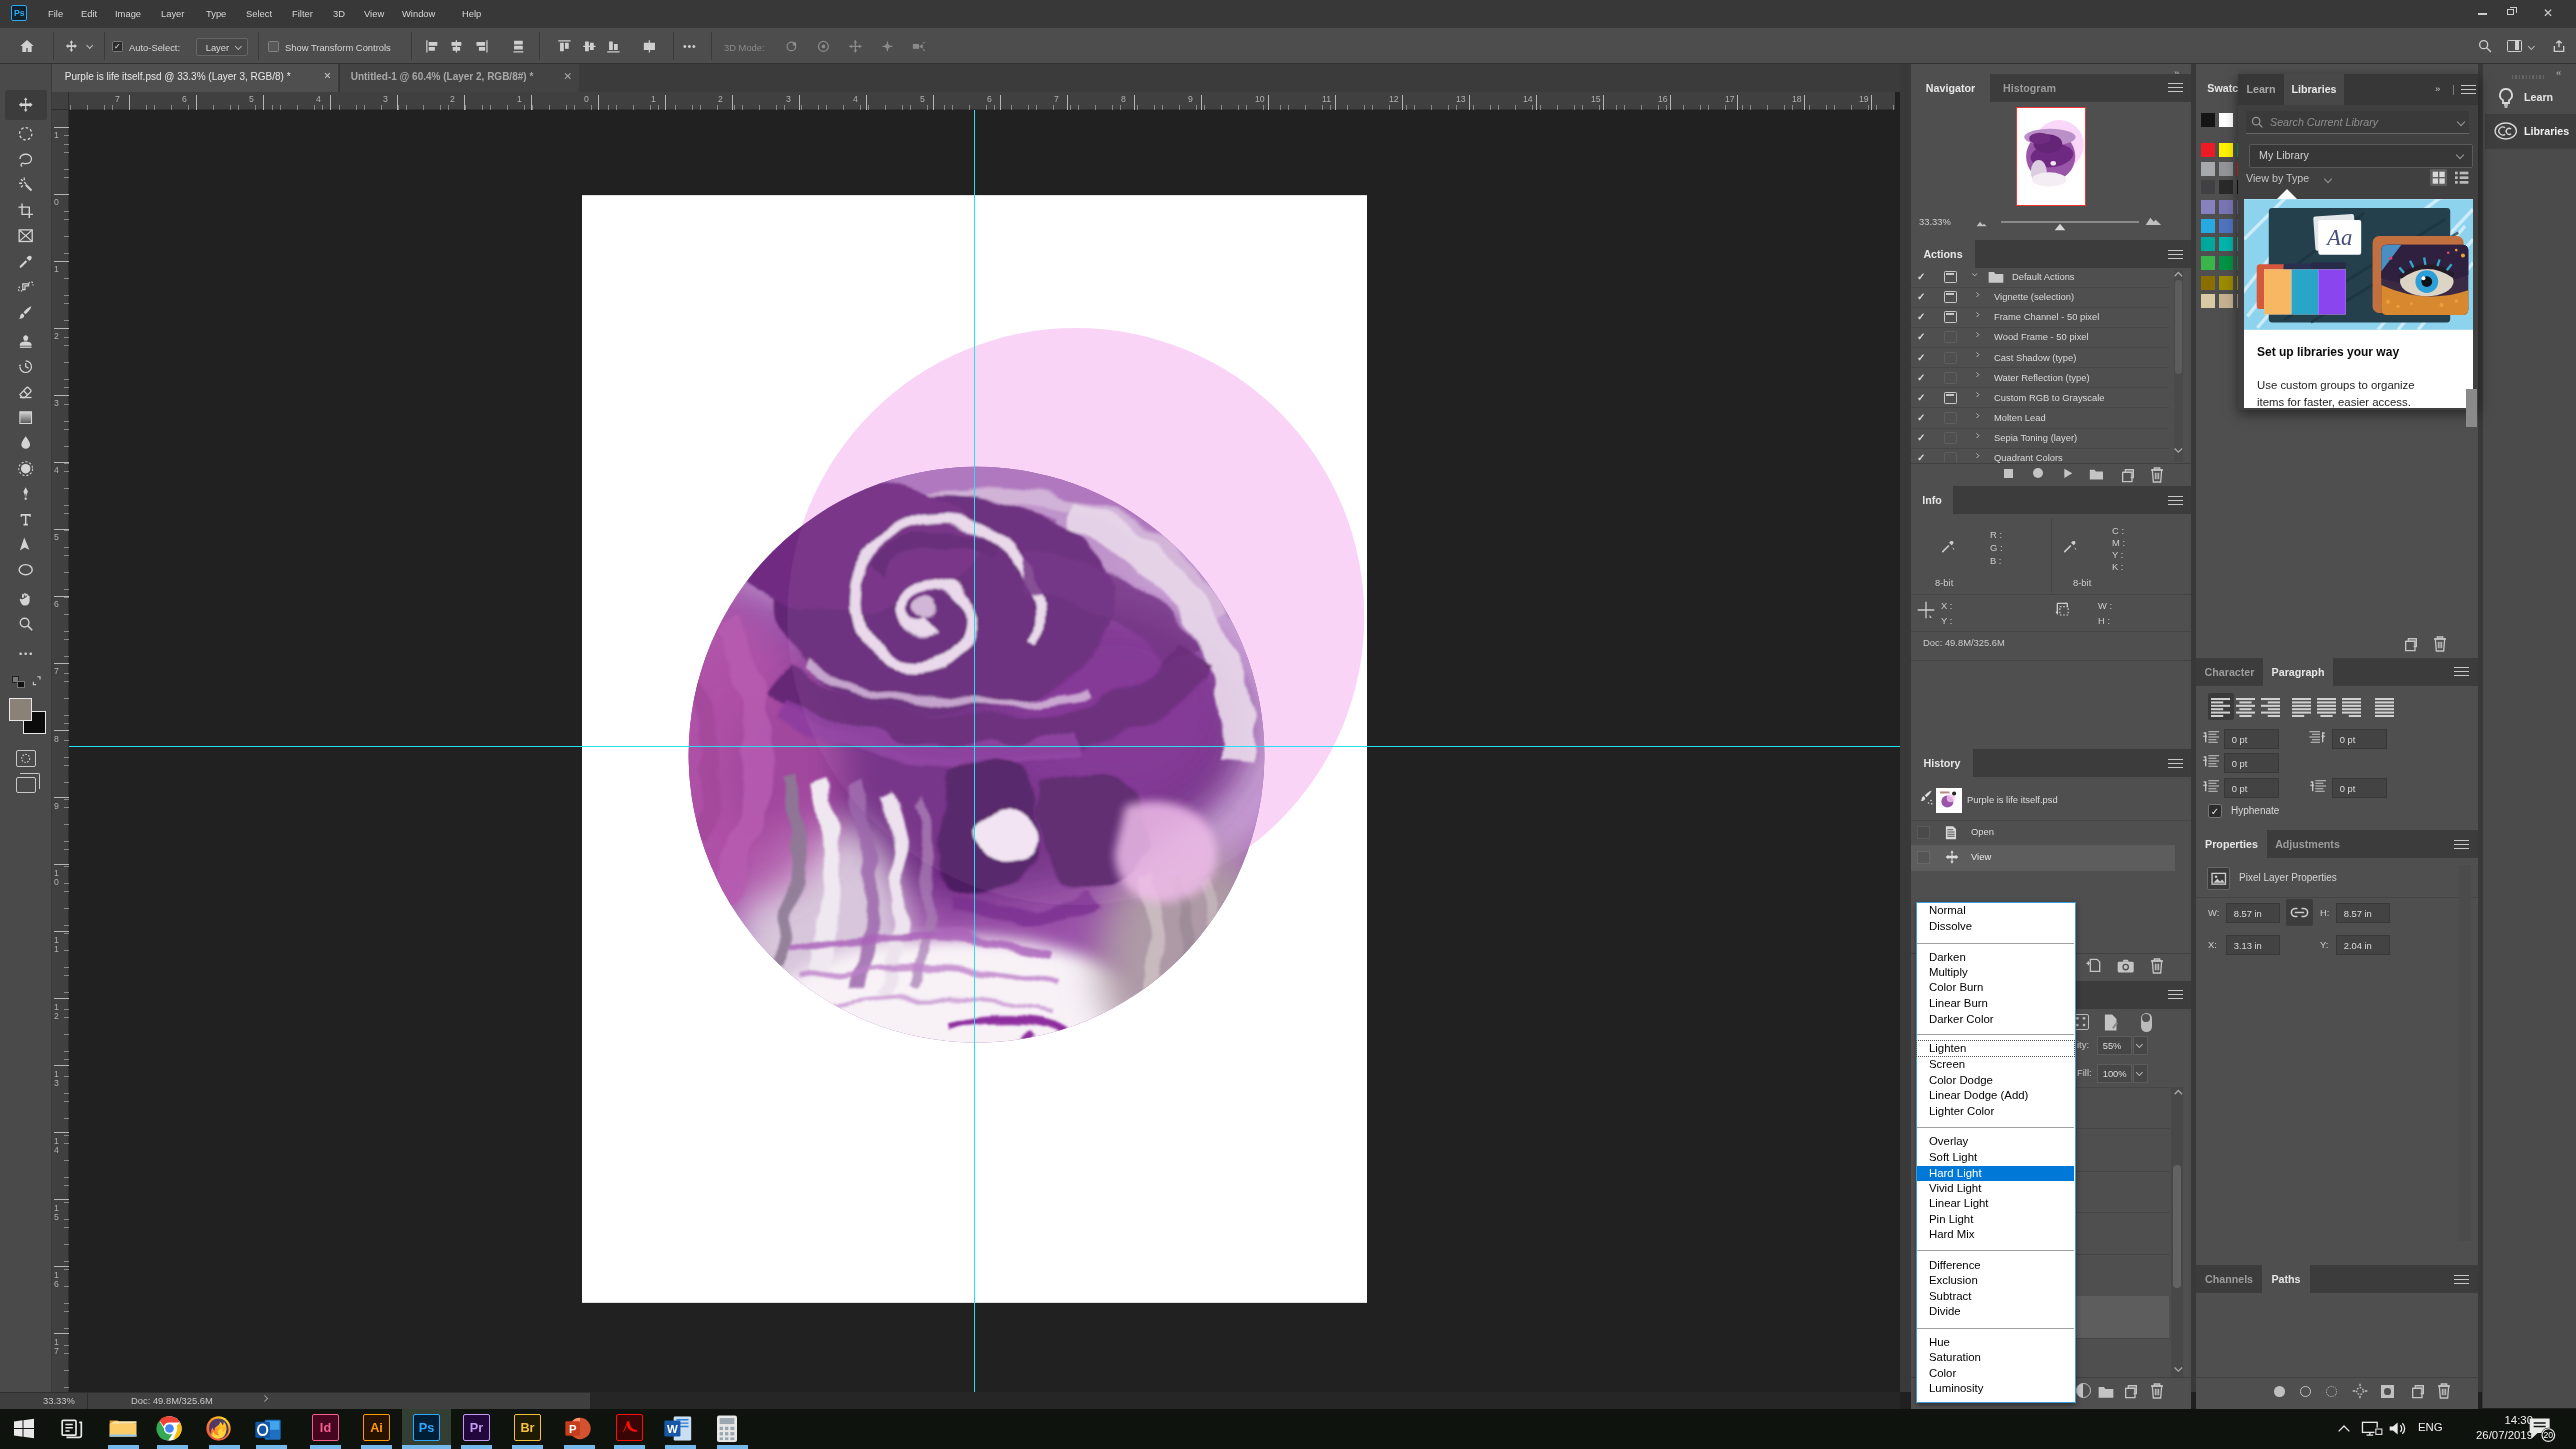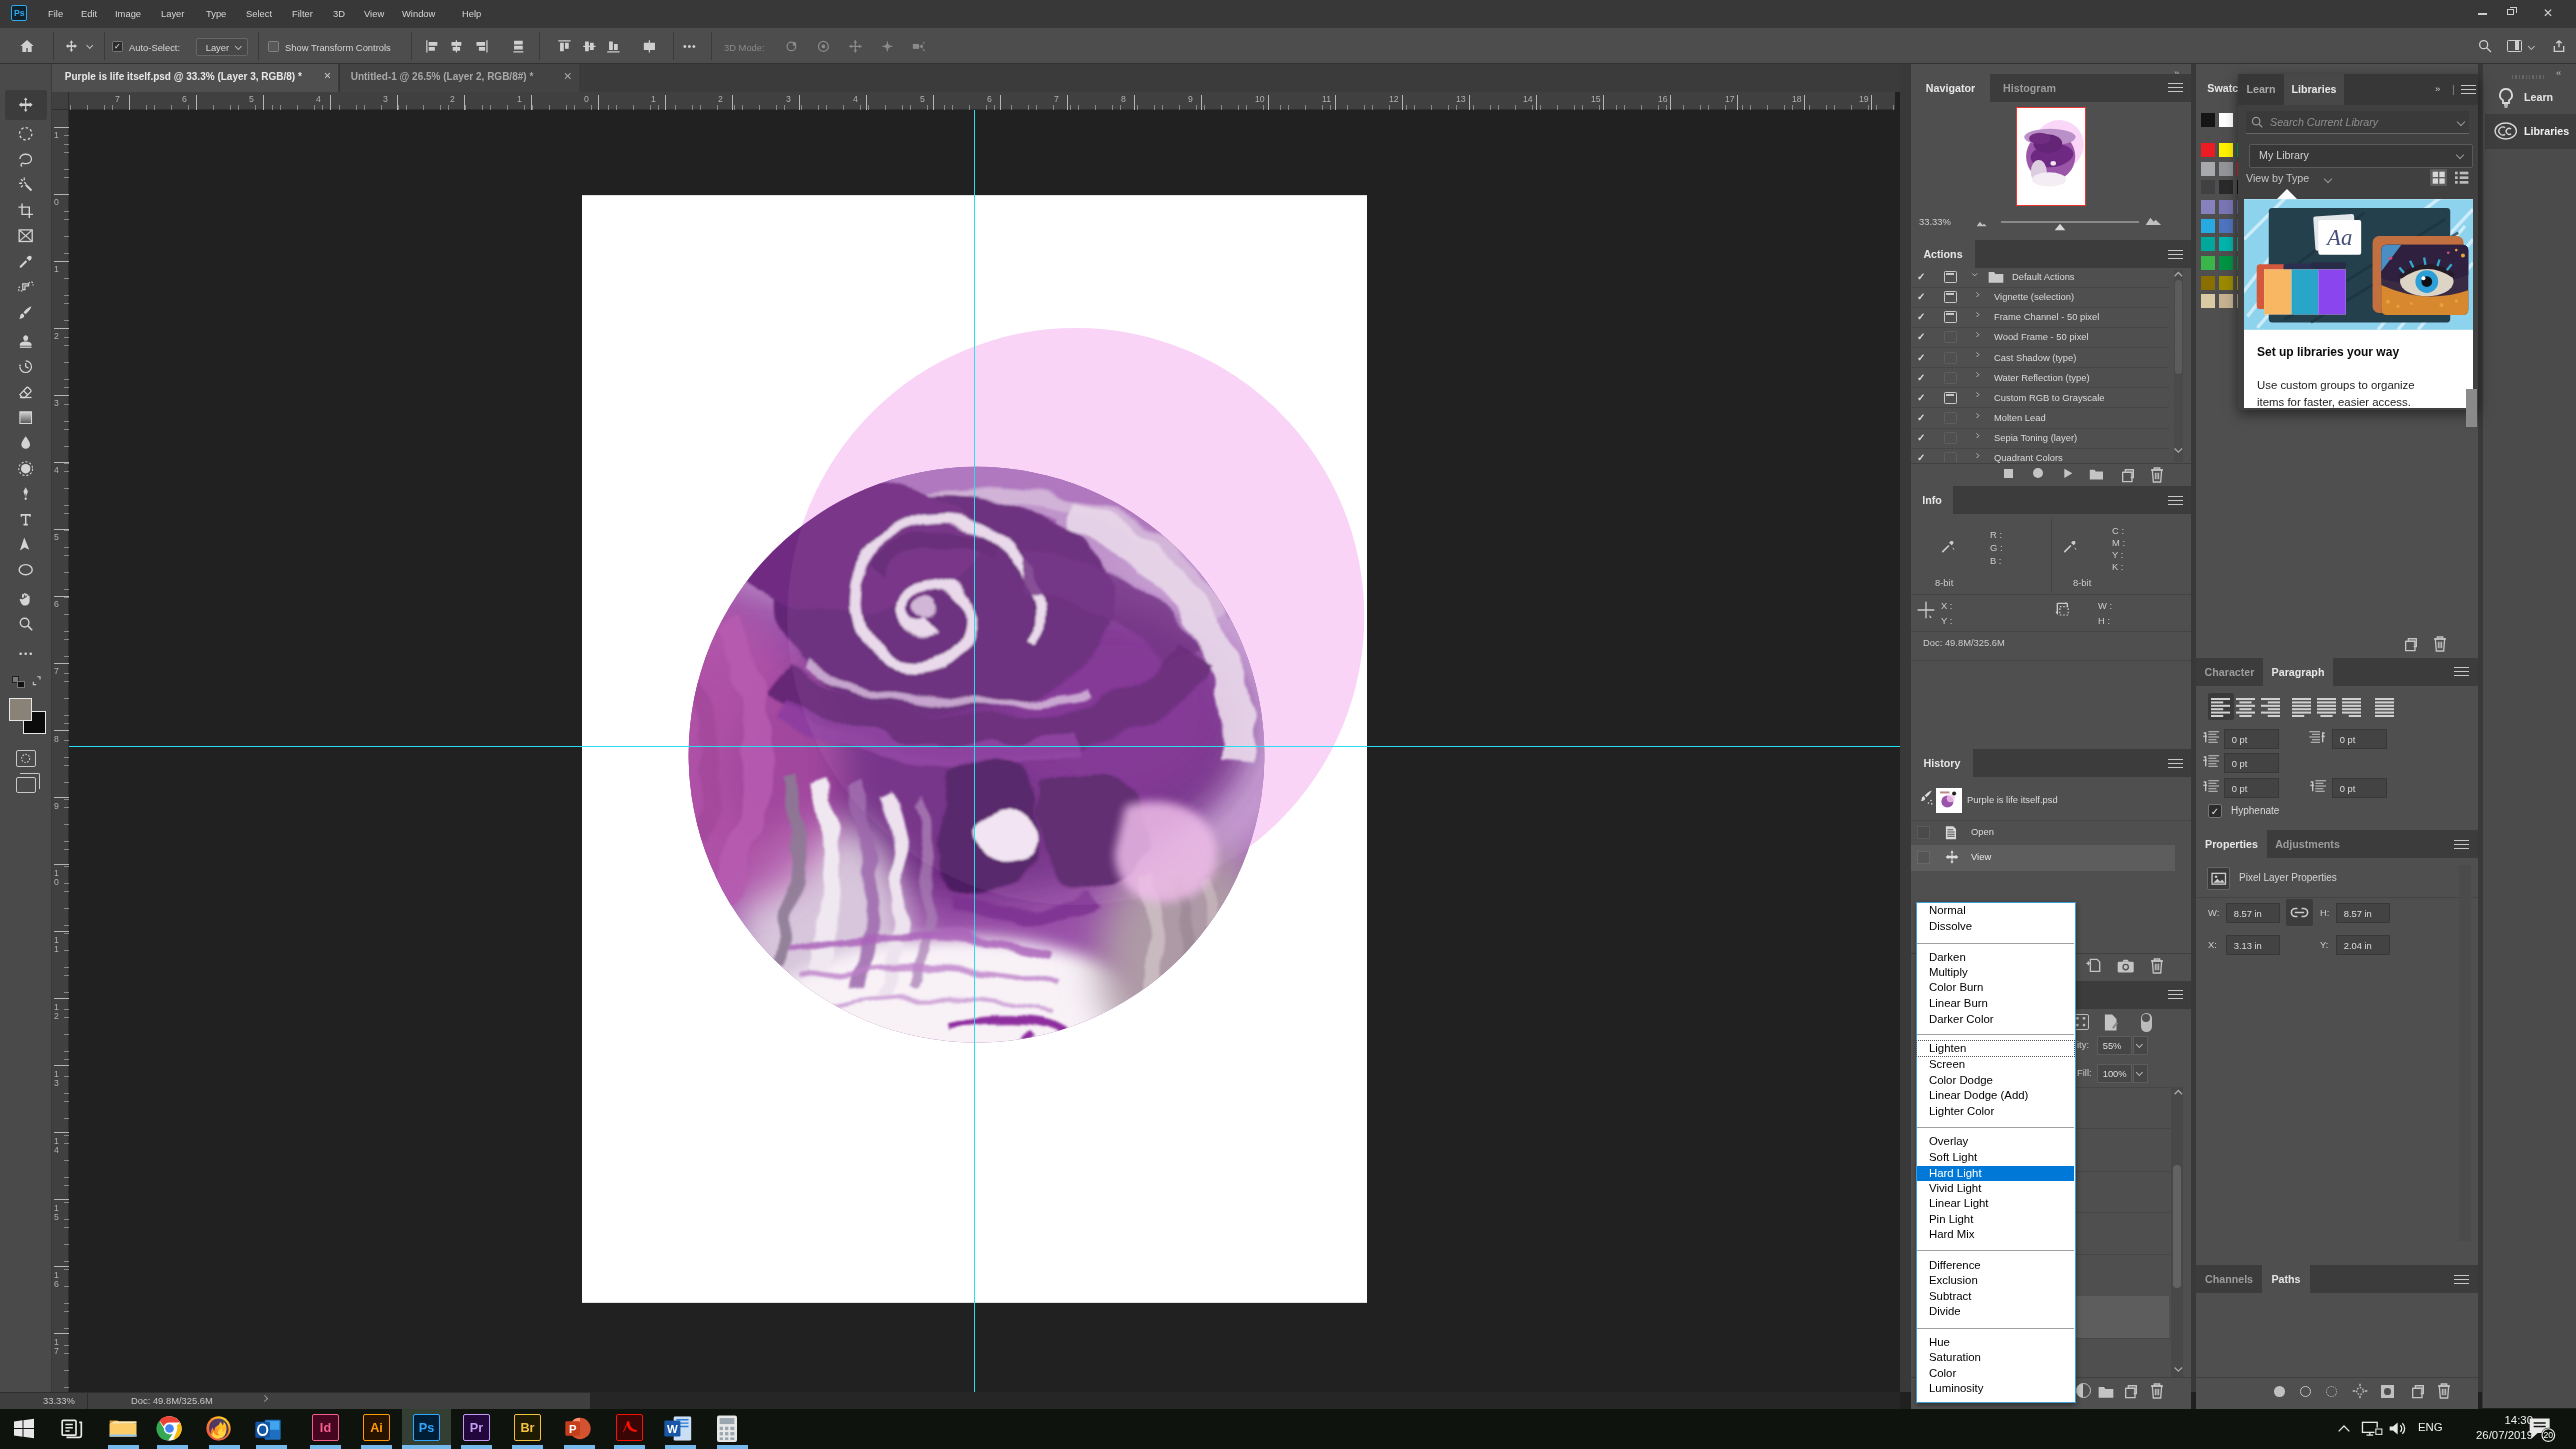--- a/index.html
+++ b/index.html
@@ -48,24 +48,24 @@
     <path d="M20 7l2-2M20 17l2 2" stroke="#8a8a8a" stroke-width="2"></path>
   </svg><svg class="abs" style="left:2477px;top:38px" width="16" height="16" viewBox="0 0 24 24">
     <circle cx="10" cy="10" r="6" fill="none" stroke="#cfcfcf" stroke-width="2"></circle>
     <path d="M14.5 14.5 21 21" stroke="#cfcfcf" stroke-width="2"></path>
   </svg><div class="abs" style="left:2507px;top:40px;width:14.8px;height:12px;border:1.3px solid #cfcfcf;border-radius:1.3px">
     <div class="abs" style="left:7.4px;top:0px;width:3.4px;height:9.4px;background:#cfcfcf"></div>
   </div><div class="abs" style="left:2529px;top:44px;width:4.7px;height:4.7px;border-right:1.3px solid #bbb;border-bottom:1.3px solid #bbb;transform:rotate(45deg)"></div><svg class="abs" style="left:2551px;top:38px" width="16" height="16" viewBox="0 0 24 24">
     <path d="M12 14V4M12 4 8 8M12 4l4 4" stroke="#cfcfcf" stroke-width="2" fill="none"></path>
     <path d="M5 12v8h14v-8" stroke="#cfcfcf" stroke-width="2" fill="none"></path>
   </svg><div class="abs" style="left:0;top:64px;width:2576px;height:27.5px;background:#3b3b3b"></div><div class="abs" style="left:9.4px;top:68px;font-size:10px;color:#bbb;letter-spacing:0.7px">»</div><div class="abs" style="left:50px;top:64px;width:288px;height:27.5px;background:#4f4f4f">
-    <span style="position:absolute;left:14.8px;top:6.7px;font-size:10px;font-weight:bold;color:#e8e8e8">Purple is life itself.psd @ 33.3% (Layer 3, RGB/8) *</span>
+    <span style="position:absolute;left:14.8px;top:6.7px;font-size:10px;font-weight:normal;color:#e8e8e8">Purple is life itself.psd @ 33.3% (Layer 3, RGB/8) *</span>
     <span style="position:absolute;right:6.7px;top:6px;font-size:9.4px;color:#c8c8c8">✕</span>
   </div><div class="abs" style="left:339px;top:64px;width:240px;height:27.5px;background:#434343;border-left:0.7px solid #333">
-    <span style="position:absolute;left:10.7px;top:6.7px;font-size:10px;font-weight:bold;color:#a8a8a8">Untitled-1 @ 26.5% (Layer 2, RGB/8#) *</span>
+    <span style="position:absolute;left:10.7px;top:6.7px;font-size:10px;font-weight:bold;color:#a8a8a8">Untitled-1 @ 60.4% (Layer 2, RGB/8#) *</span>
     <span style="position:absolute;right:6.7px;top:6px;font-size:10.7px;color:#a8a8a8">✕</span>
   </div><div class="abs" style="left:69px;top:110px;width:1831px;height:1282px;background:#212121;overflow:hidden"></div><svg class="abs" style="left:582px;top:195px" width="785" height="1108" viewBox="0 0 1170 1651">
     <defs>
       <clipPath id="pc">
         <circle cx="588" cy="834" r="429"></circle>
       </clipPath>
       <filter id="f28" x="-40%" y="-40%" width="180%" height="180%">
         <feGaussianBlur stdDeviation="28"></feGaussianBlur>
       </filter>
       <filter id="f12" x="-40%" y="-40%" width="180%" height="180%">

